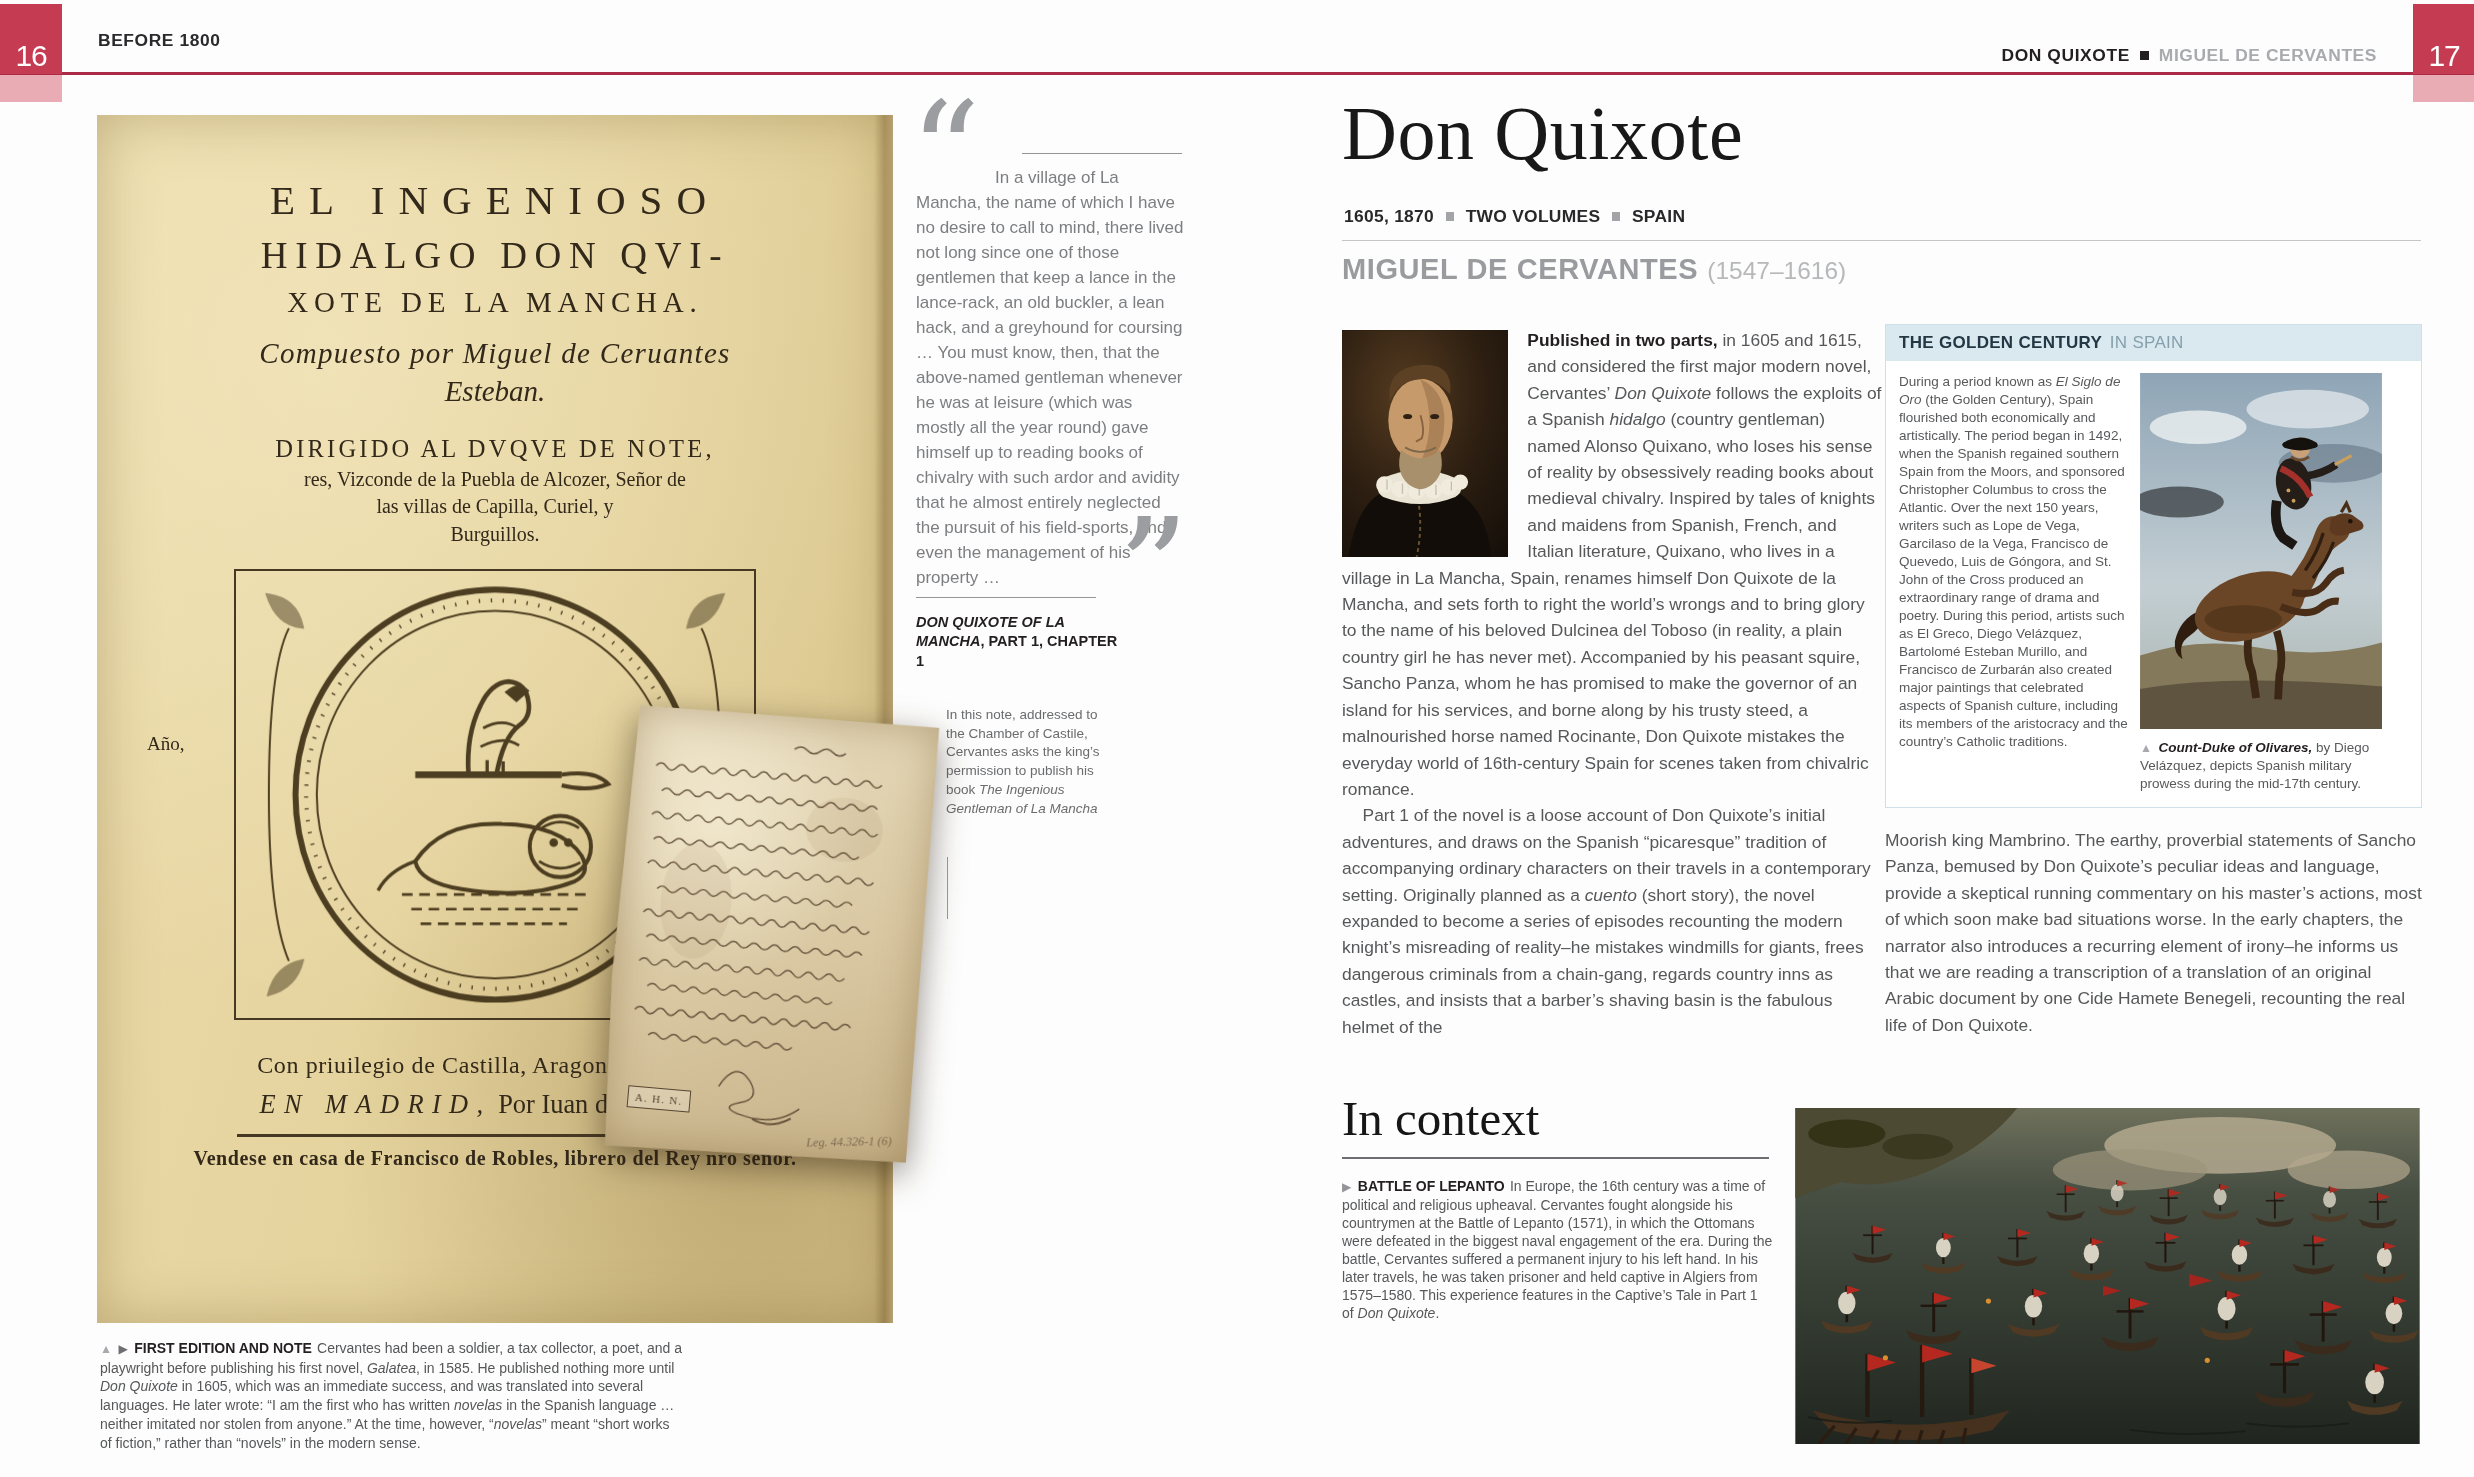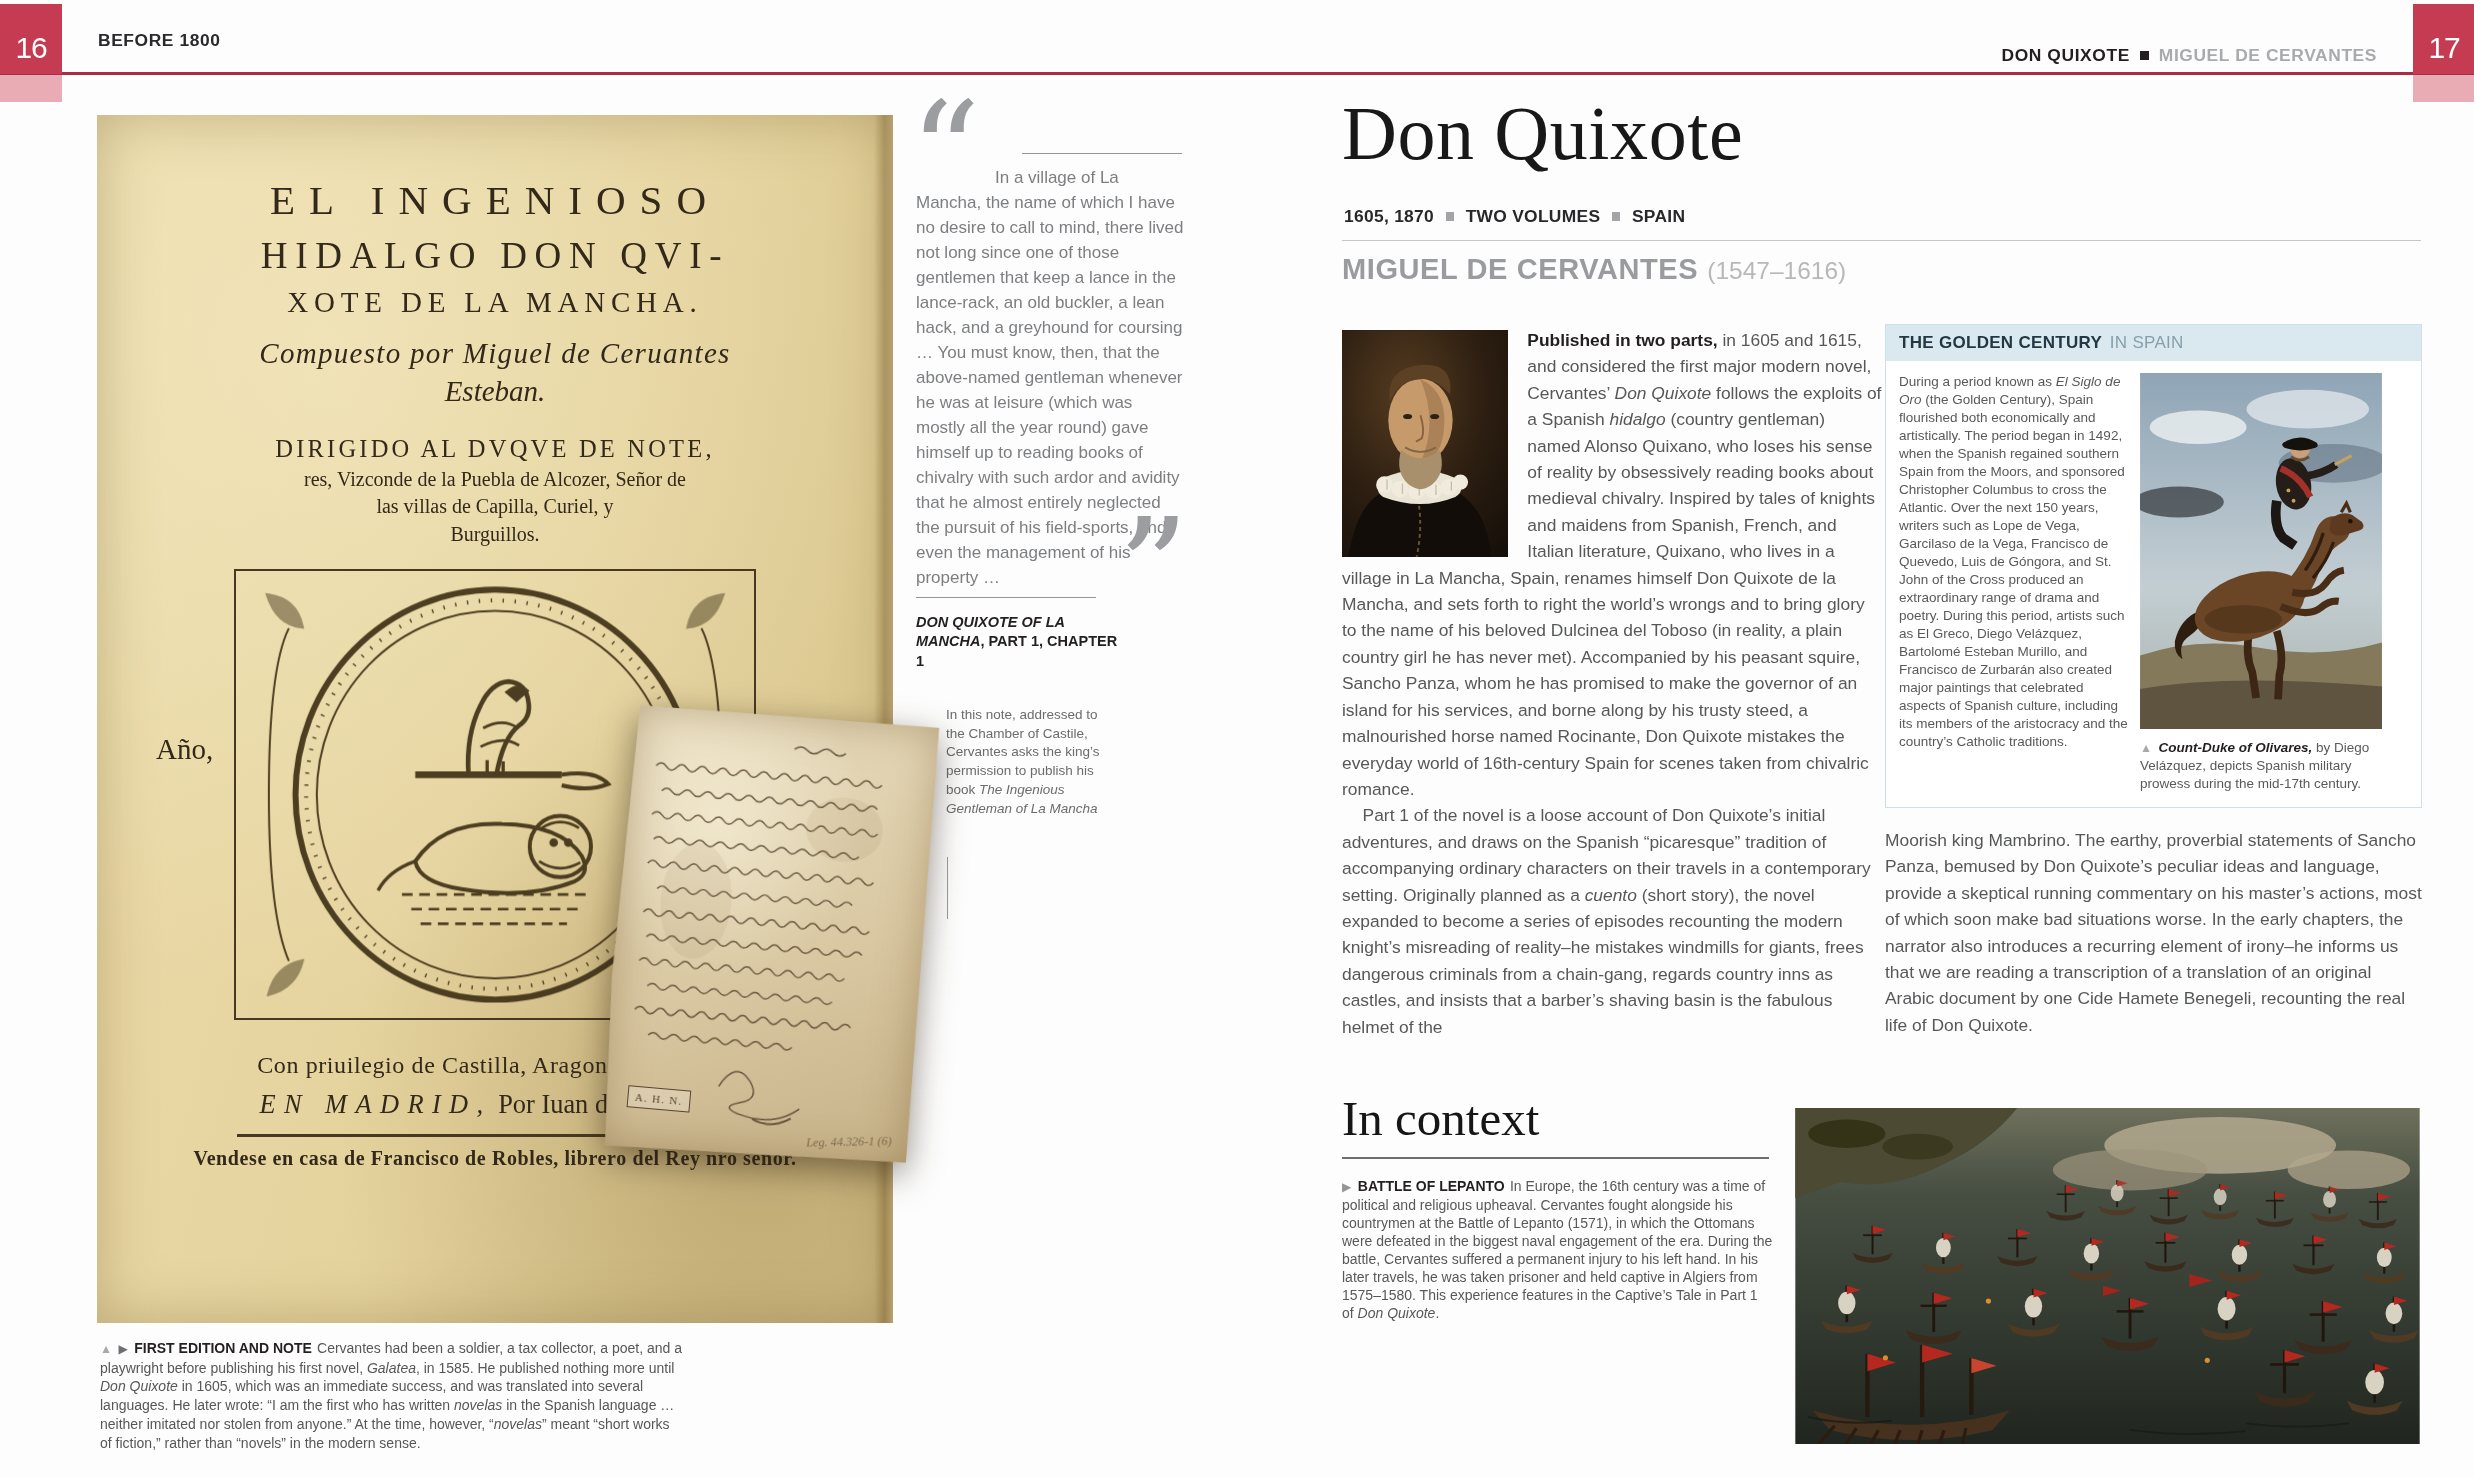--- a/index.html
+++ b/index.html
@@ -1,21 +1,21 @@
 <!DOCTYPE html>
 <html style="font-size:10.3px"><head>
 <meta charset="utf-8">
 <style>
   html,body{margin:0;padding:0;background:#ffffff;}
   .page{position:relative;width:2475px;height:1478px;background:#fdfdfd;overflow:hidden;
         font-family:"Liberation Sans",sans-serif;color:#565759;}
   
   .tab{position:absolute;top:3.9px;width:62px;height:70px;background:#c53b52;color:#fff;
        display:flex;align-items:flex-end;justify-content:center;font-size:30px;font-weight:400;
-       padding-bottom:9px;box-sizing:border-box;letter-spacing:-1.3px;}
+       padding-bottom:1px;box-sizing:border-box;letter-spacing:-1.3px;}
   .tab-left{left:0;} .tab-right{right:0;}
   .redline{position:absolute;left:0;top:72px;width:2475px;height:2.6px;background:#ab2b46;}
   .strip{position:absolute;top:75px;width:62px;height:27px;background:#eaacb4;}
   .strip-left{left:0;} .strip-right{right:0;}
   .hdr-left{position:absolute;left:98px;top:30px;font-size:17.4px;font-weight:700;color:#2a2a2c;letter-spacing:0.6px;}
   .hdr-right{position:absolute;right:98px;top:45px;display:flex;align-items:center;font-size:17.4px;font-weight:700;letter-spacing:0.6px;}
   .hdr-right .t1{color:#231f20;}
   .hdr-right .sq{display:inline-block;width:8.4px;height:8.4px;background:#231f20;margin:0 10.3px;}
   .hdr-right .t2{color:#a8aaad;}
   
@@ -32,21 +32,21 @@
   .tp-l2{font-size:37px;letter-spacing:7.7px;margin-top:10.3px;}
   .tp-l3{font-size:29px;letter-spacing:5.8px;margin-top:9px;}
   .tp-s1{font-size:29px;font-style:italic;margin-top:18px;letter-spacing:1.3px;}
   .tp-s2{font-size:29px;font-style:italic;margin-top:5.2px;}
   .tp-d1{font-size:24.5px;letter-spacing:3.2px;margin-top:27px;}
   .tp-d2{font-size:20px;margin-top:10.3px;letter-spacing:0.6px;}
   .tp-d3,.tp-d4,.tp-d5{font-size:20px;margin-top:4.5px;}
   .tp-emblem-row{position:relative;height:451px;margin-top:23px;}
   .tp-frame{position:absolute;left:50%;top:0;transform:translateX(-50%);width:522px;height:451px;
      border:2.6px solid #473823;box-sizing:border-box;padding:3.9px;}
-  .tp-year-l{position:absolute;left:14px;top:164px;font-size:29px;}
+  .tp-year-l{position:absolute;left:5px;top:164px;font-size:19px;}
   .tp-year-r{position:absolute;right:0px;top:155px;font-size:27px;}
   .tp-i1{font-size:24px;margin-top:32px;letter-spacing:0.6px;}
   .tp-i2{font-size:26.4px;margin-top:10.3px;}
   .tp-i2 .caps{font-style:italic;letter-spacing:8.4px;}
   .tp-rule{width:516px;height:2.6px;background:#473823;margin:14px auto 0;}
   .tp-i3{font-size:20px;margin-top:10.3px;font-weight:700;letter-spacing:0.6px;}
   
   .fe-caption{position:absolute;left:100px;top:1339px;width:583px;font-size:14px;line-height:18.7px;color:#565759;z-index:3;}
   .tri-up{color:#a7a9ac;font-size:12.2px;margin-right:6.4px;}
   .tri-right{color:#6d6e71;font-size:12.2px;margin-right:6.4px;}

